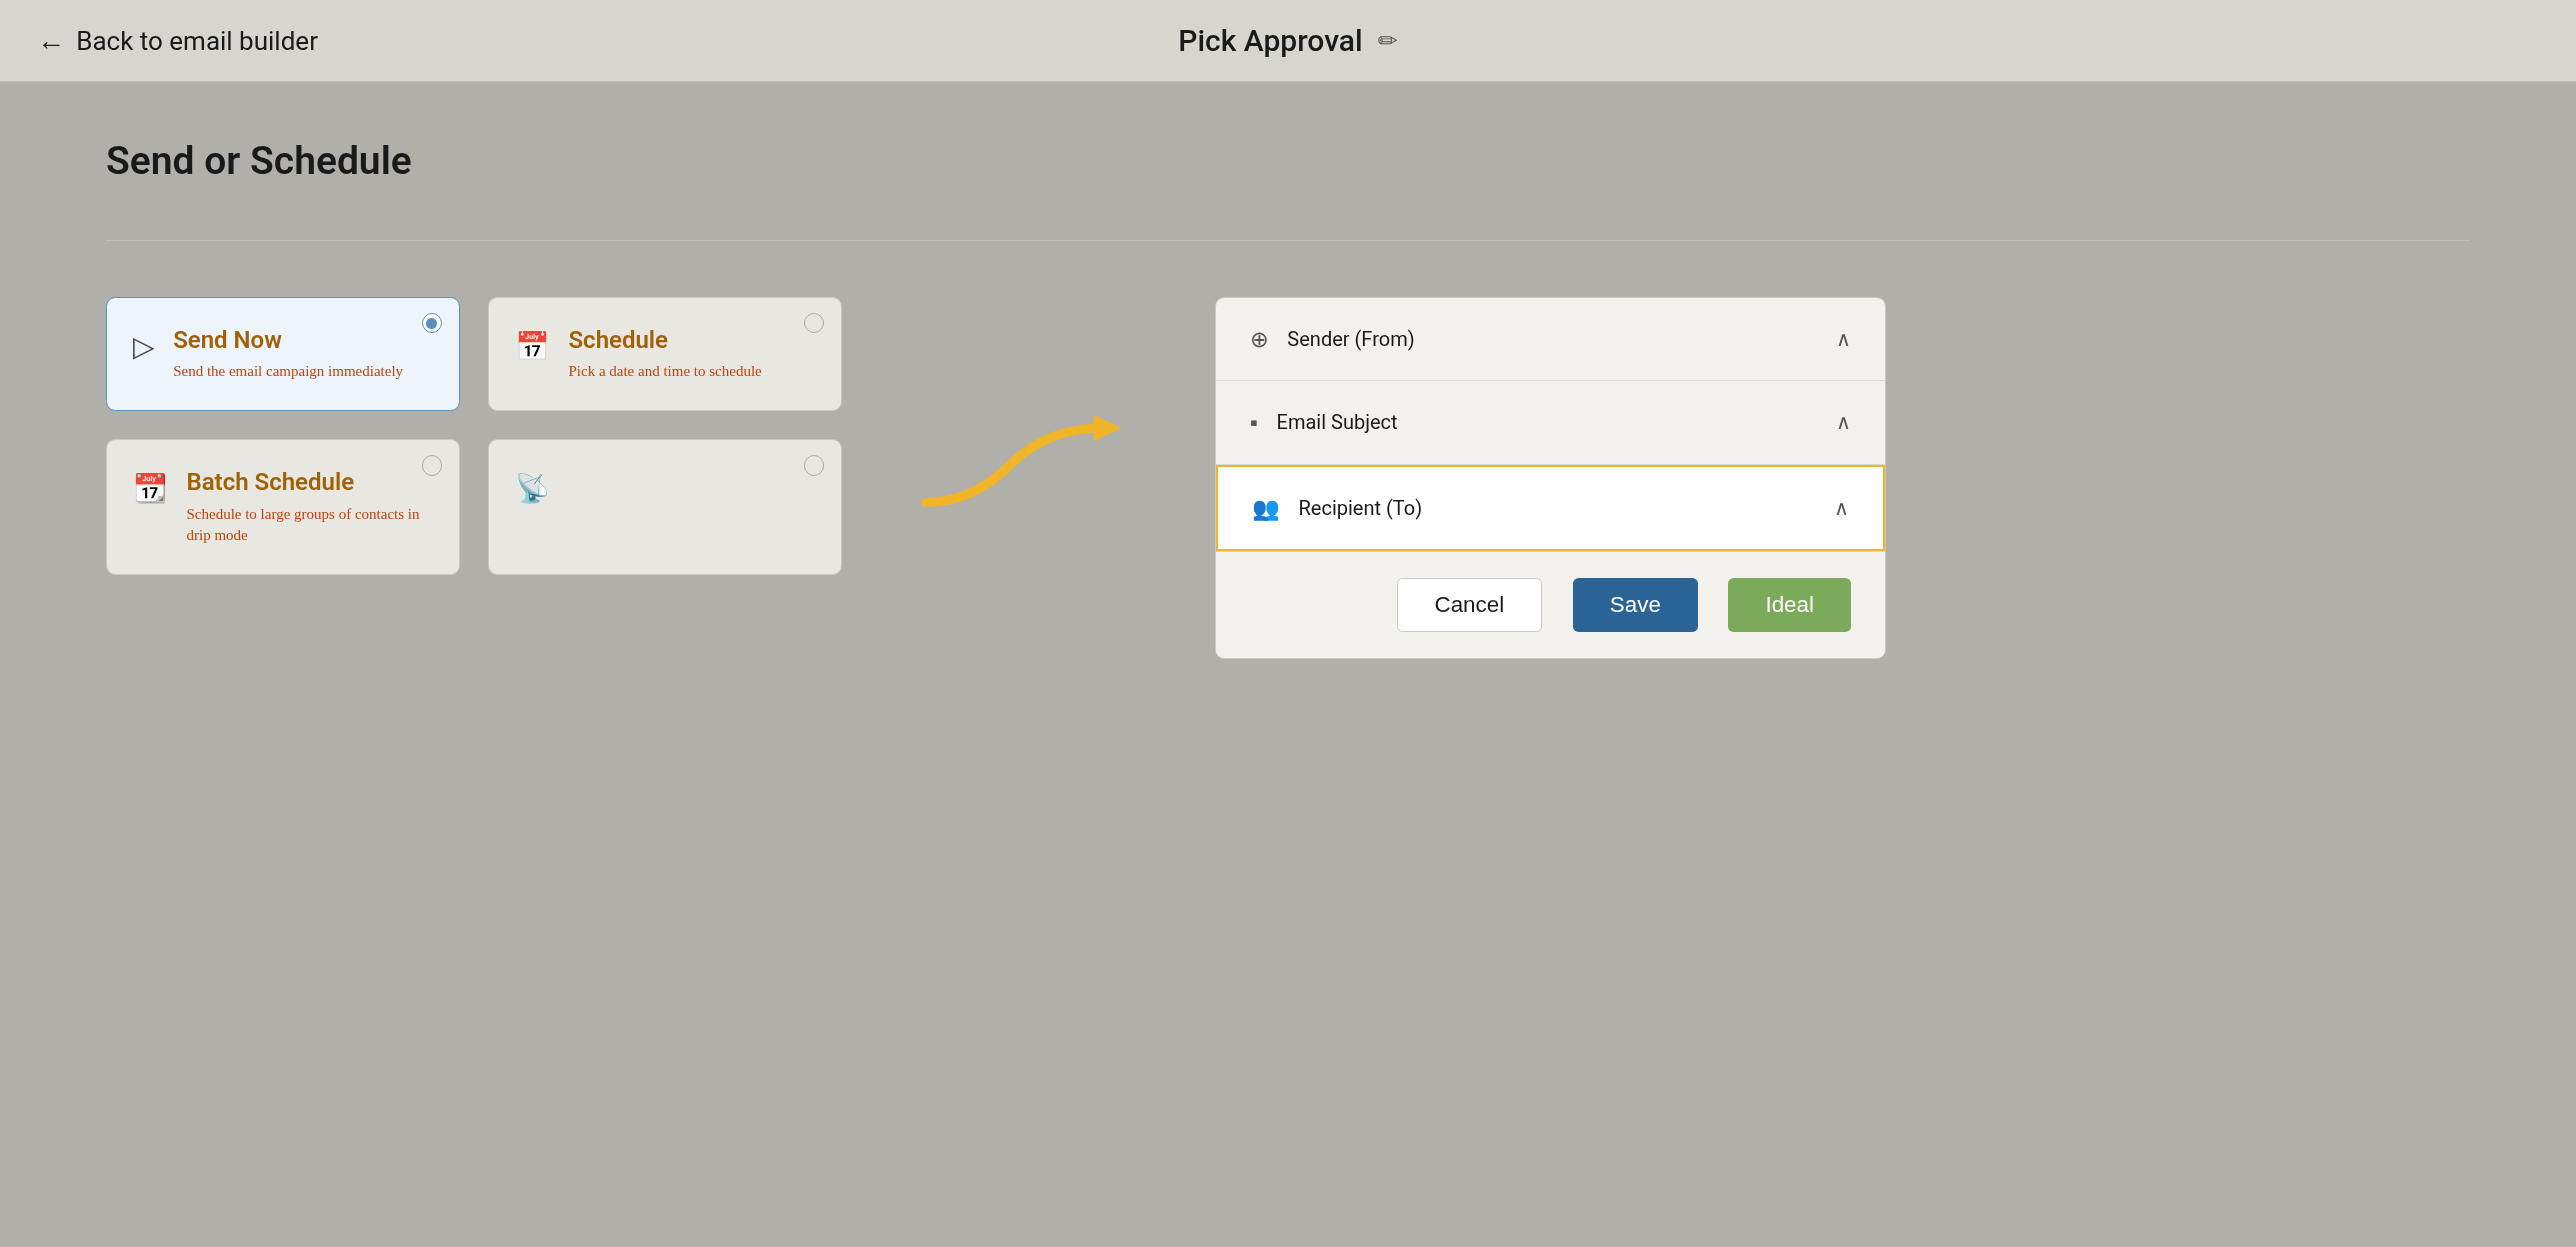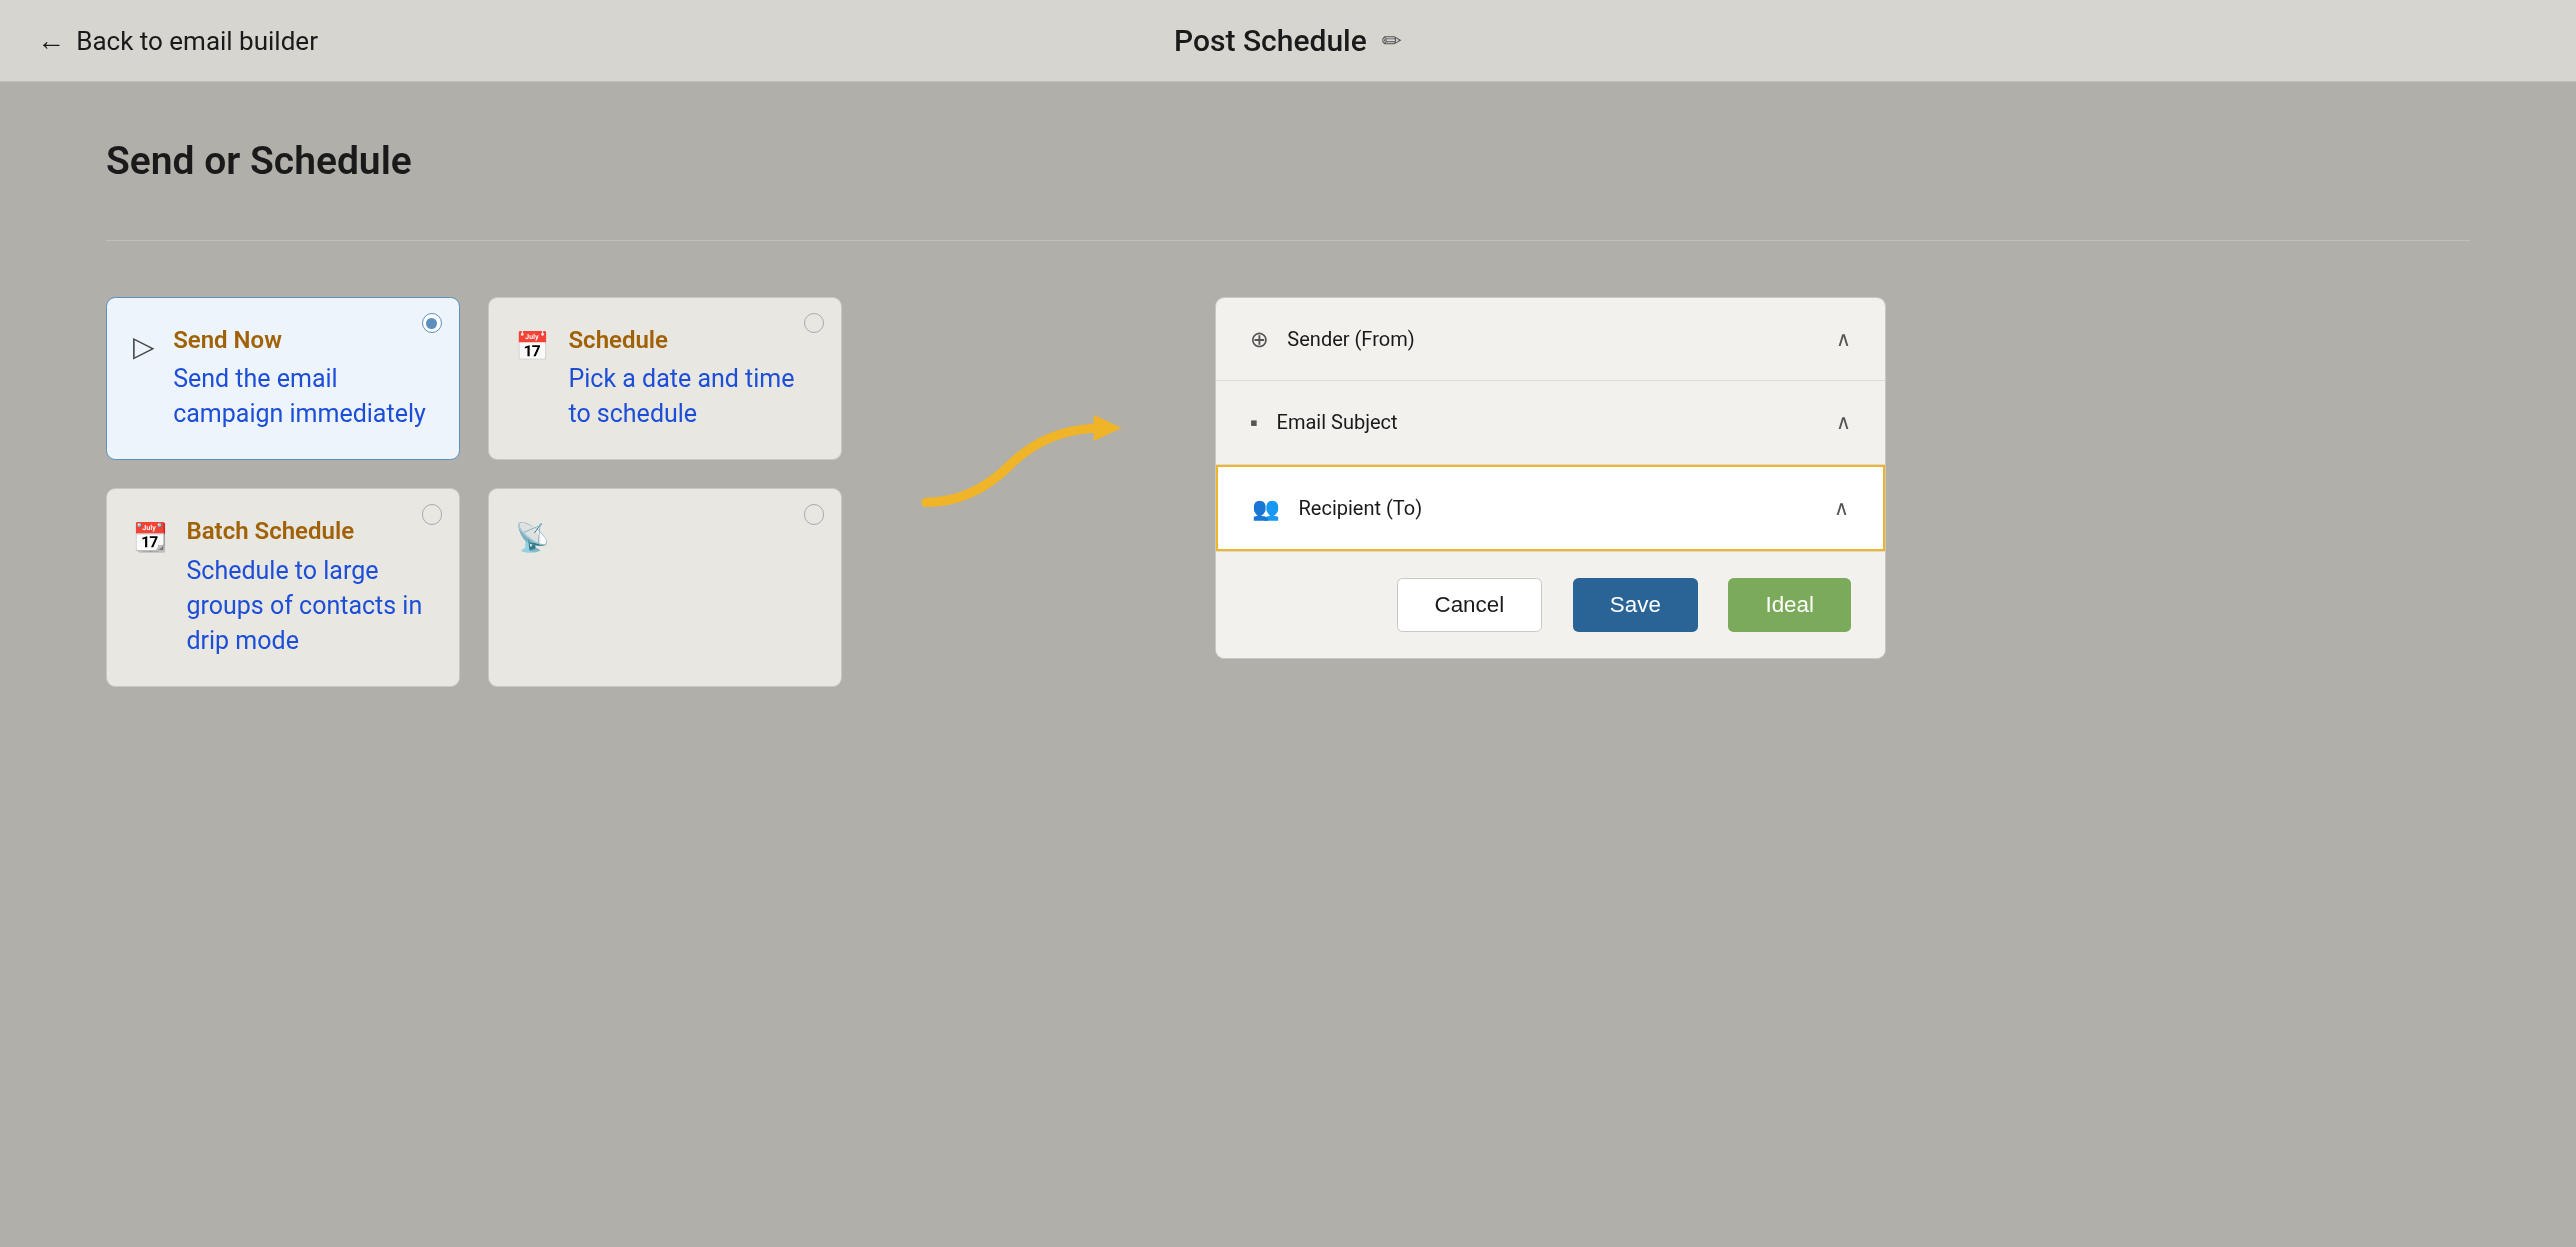--- a/index.html
+++ b/index.html
@@ -106,23 +106,24 @@
     .option-card-content {
       flex: 1;
     }
     .option-card-title {
       font-size: 24px;
       font-weight: 600;
       color: #a16207;
       margin-bottom: 7.5px;
     }
     .option-card-desc {
-      font-size: 25px;
-      color: #1d4ed8;
+      font-size: 15px;
+      color: #c2410c;
       line-height: 1.4;
+      font-family: Liberation Serif, serif;
     }
     .option-radio {
       position: absolute;
       top: 15px;
       right: 17px;
       width: 20.5px;
       height: 20.5px;
       border-radius: 50%;
       border: 1.9px solid #5a8fc0;
       display: flex;
@@ -232,21 +233,21 @@
   </style>
 </head>
 <body>
 
 <div class="top-nav">
   <a class="back-link">
     <span class="back-arrow">←</span>
     <span>Back to email builder</span>
   </a>
   <div class="page-title-area">
-    <span class="page-title">Post Schedule</span>
+    <span class="page-title">Pick Approval</span>
     <span class="edit-icon">✏</span>
   </div>
 </div>
 
 <div class="main-content">
   <h1 class="section-title">Send or Schedule</h1>
   <div class="section-divider"></div>
 
   <div class="content-layout">
 

